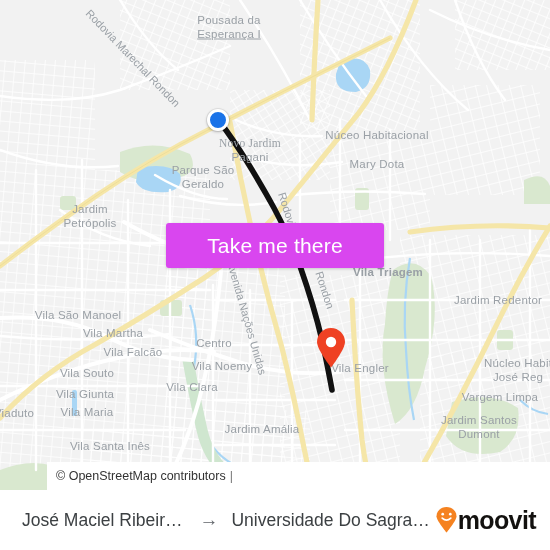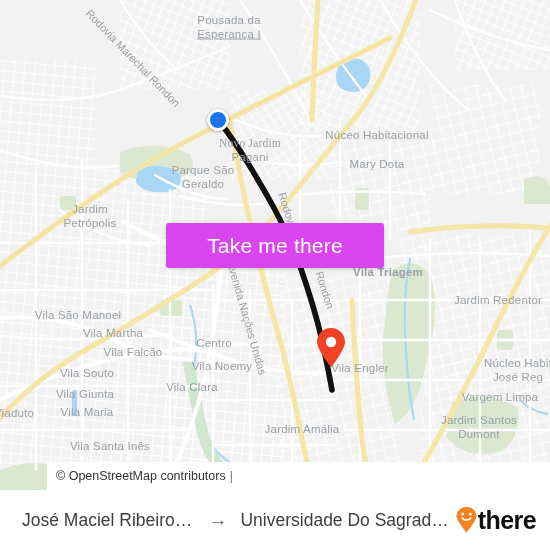--- a/index.html
+++ b/index.html
@@ -211,21 +211,21 @@
         <div class="lbl" style="left: 113px; top: 333px;">Vila Martha</div>
         <div class="lbl" style="left: 133px; top: 352px;">Vila Falcão</div>
         <div class="lbl" style="left: 87px; top: 373px;">Vila Souto</div>
         <div class="lbl" style="left: 85px; top: 394px;">Vila Giunta</div>
         <div class="lbl" style="left: 87px; top: 412px;">Vila Maria</div>
         <div class="lbl" style="left: 14px; top: 413px;">Viaduto</div>
         <div class="lbl" style="left: 110px; top: 446px;">Vila Santa Inês</div>
         <div class="lbl" style="left: 214px; top: 343px;">Centro</div>
         <div class="lbl" style="left: 222px; top: 366px;">Vila Noemy</div>
         <div class="lbl" style="left: 192px; top: 387px;">Vila Clara</div>
-        <div class="lbl" style="left: 262px; top: 429px; margin-left: 40px;">Jardim Amália</div>
+        <div class="lbl" style="left: 262px; top: 429px;">Jardim Amália</div>
         <div class="lbl" style="left: 190px; top: 466px;">Vila Zilia</div>
         <div class="lbl" style="left: 388px; top: 272px; font-weight: bold;">Vila Triagem</div>
         <div class="lbl" style="left: 498px; top: 292px; margin-top: 8px;">Jardim Redentor</div>
         <div class="lbl" style="left: 360px; top: 368px;">Vila Engler</div>
         <div class="lbl" style="left: 518px; top: 363px;">Núcleo Habit</div>
         <div class="lbl" style="left: 518px; top: 377px;">José Reg</div>
         <div class="lbl" style="left: 500px; top: 397px;">Vargem Limpa</div>
         <div class="lbl" style="left: 479px; top: 420px;">Jardim Santos</div>
         <div class="lbl" style="left: 479px; top: 434px;">Dumont</div>
       </div>
@@ -267,16 +267,16 @@
       <span style="display:flex;align-items:center;">
         <svg width="21" height="26" viewBox="0 0 21 26">
           <path d="M10.5 25.5 C10.5 25.5 20.5 13.6 20.5 9.2
                    C20.5 3.9 16.0 0 10.5 0 C5.0 0 0.5 3.9 0.5 9.2
                    C0.5 13.6 10.5 25.5 10.5 25.5 Z" fill="#f58220"></path>
           <circle cx="6.7" cy="7.2" r="1.35" fill="#ffffff"></circle>
           <circle cx="14.3" cy="7.2" r="1.35" fill="#ffffff"></circle>
           <path d="M6.2 11.2 q4.3 4.0 8.6 0" stroke="#ffffff" stroke-width="1.7" fill="none" stroke-linecap="round"></path>
         </svg>
       </span>
-      <span class="word">there</span>
+      <span class="word">moovit</span>
     </div>
   </div>
 </div>
 
 </body></html>

